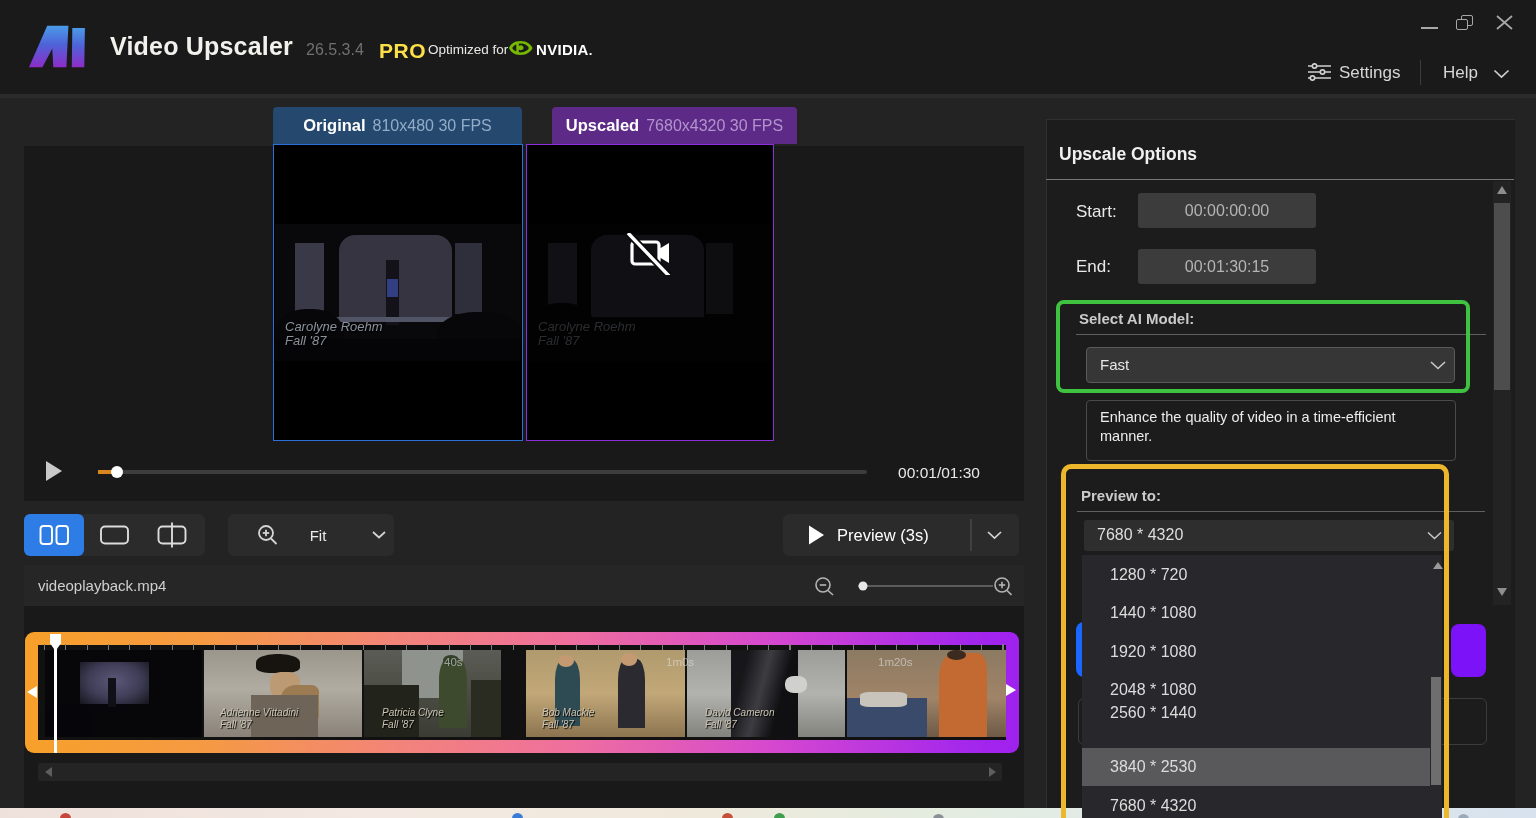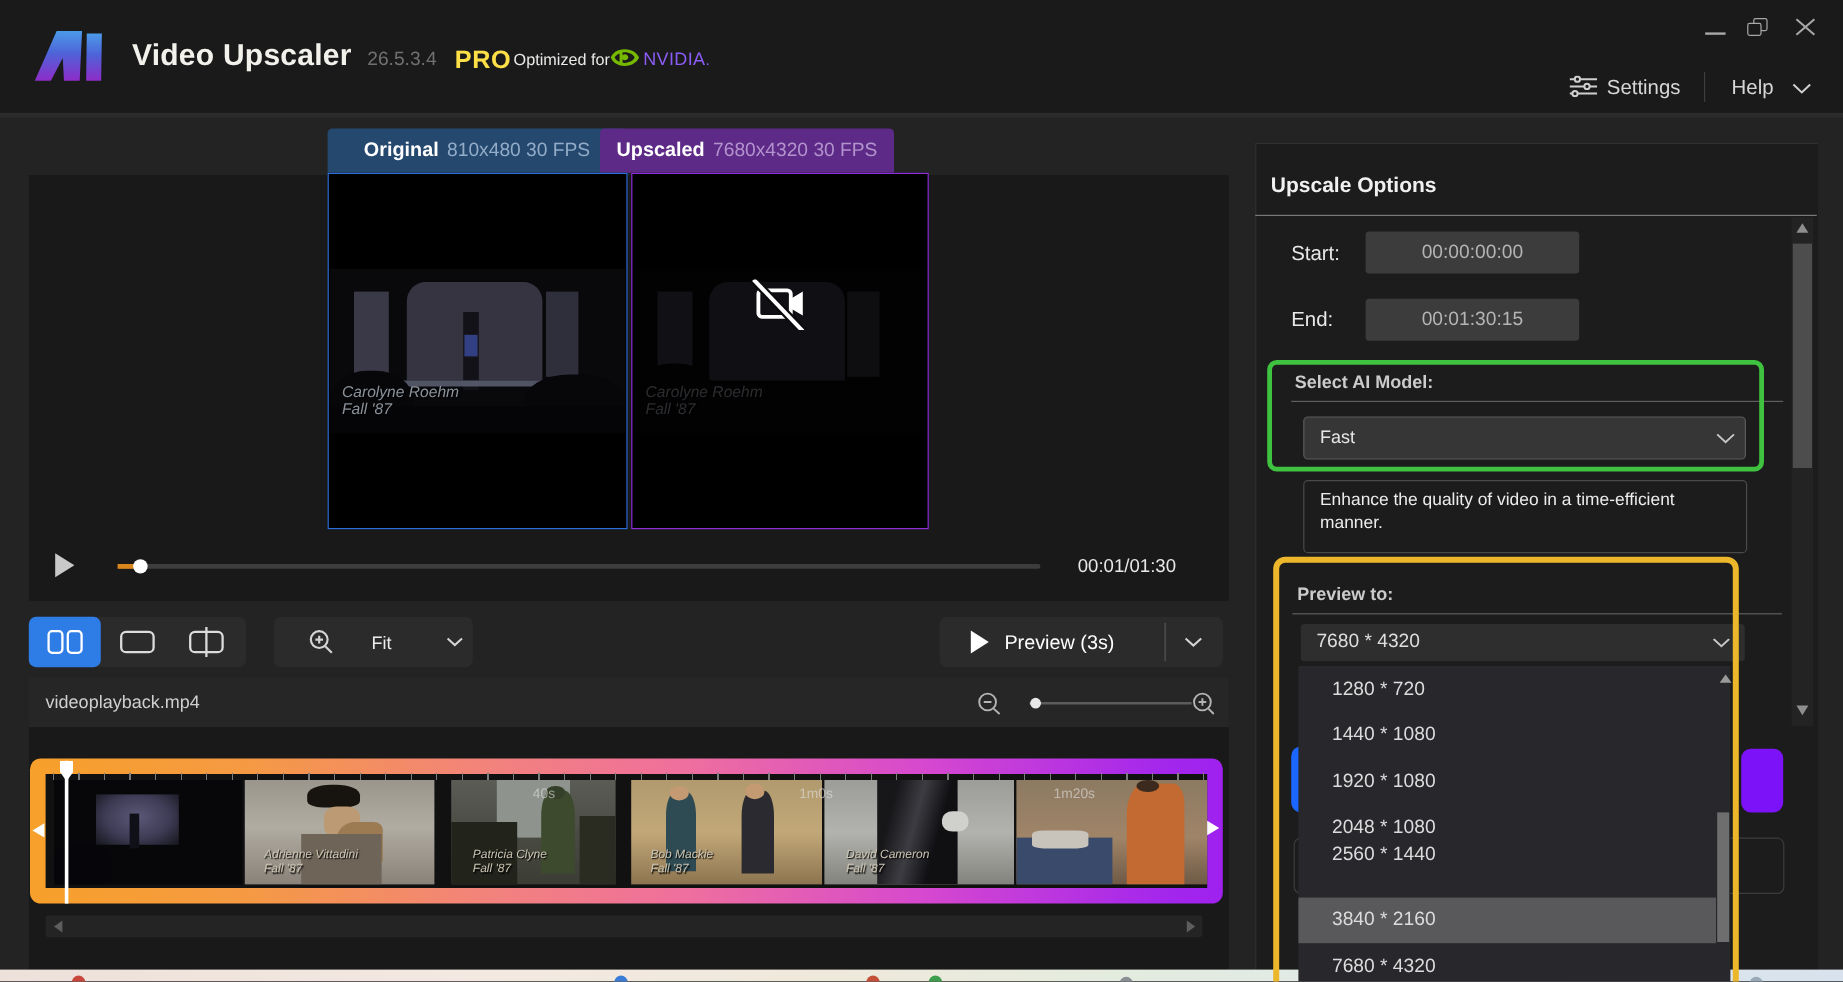--- a/index.html
+++ b/index.html
@@ -5,27 +5,27 @@
 html,body{margin:0;padding:0}
 body{width:1536px;height:818px;overflow:hidden;position:relative;background:#232323;font-family:"Liberation Sans",sans-serif}
 .abs{position:absolute}
 
 #titlebar{left:0;top:0;width:1536px;height:94px;background:#1a1a1a}
 #tbsep{left:0;top:94px;width:1536px;height:4px;background:#2b2b2b}
 .ttl{color:#f2f1ec;font-size:25px;font-weight:bold;letter-spacing:.2px}
 .ver{color:#707070;font-size:16px}
 .pro{color:#fde047;font-size:21px;font-weight:bold;letter-spacing:.5px}
 .optf{color:#e9e9e7;font-size:13.5px}
-.nvt{color:#8b5cf6;font-size:15px;font-weight:normal;letter-spacing:.3px}
+.nvt{color:#ffffff;font-size:15px;font-weight:bold;letter-spacing:.3px}
 .tbright{color:#d6d6d6;font-size:17px}
 
 #vidarea{left:24px;top:146px;width:1000px;height:355px;background:#191919}
 .tab{top:107px;height:37px;border-radius:4px 4px 0 0;display:flex;align-items:center;justify-content:center;font-size:16px}
 #tabO{left:273px;width:249px;background:#25486f}
-#tabU{left:500px;width:245px;background:#5d2b87}
+#tabU{left:552px;width:245px;background:#5d2b87}
 .tabb{font-weight:bold;color:#fff;font-size:16.5px}
 .box{top:144px;height:295px;background:#000}
 #boxO{left:273px;width:248px;border:1.5px solid #2c6fd9}
 #boxU{left:526px;width:246px;border:1.5px solid #8c2fd9}
 .vframe{position:absolute;left:1px;right:1px;top:79px;height:137px;background:#0b0b0e;filter:brightness(.82)}
 
 #play{left:46px;top:461px;width:0;height:0;border-left:16px solid #c9c9c9;border-top:10px solid transparent;border-bottom:10px solid transparent}
 #track{left:98px;top:470px;width:769px;height:4px;background:#3d3d3d;border-radius:2px}
 #trackon{left:98px;top:470px;width:19px;height:4px;background:#d9861c}
 #thumbp{left:111px;top:466px;width:12px;height:12px;border-radius:50%;background:#fff}
@@ -230,21 +230,21 @@
  <div style="position:absolute;left:40%;top:32%;width:5%;height:34%;background:#101018"></div>
  <div style="position:absolute;left:0;top:62%;width:30%;height:38%;background:#05050a;border-radius:40% 40% 0 0"></div>
 </div>
 <div class="thm" style="left:204px;width:158px;background:linear-gradient(180deg,#9a968c,#b0aca2 45%,#8a8278 100%)">
  <div style="position:absolute;left:33%;top:5%;width:28%;height:22%;background:#17140f;border-radius:45% 45% 30% 30%"></div>
  <div style="position:absolute;left:42%;top:25%;width:19%;height:30%;background:#bb9a74;border-radius:35%"></div>
  <div style="position:absolute;left:49%;top:40%;width:24%;height:38%;background:#9c7a52;border-radius:40% 20% 0 0"></div>
  <div style="position:absolute;left:30%;top:52%;width:42%;height:48%;background:#6e6458"></div>
  <div class="cap" style="left:16px;top:57px">Adrienne Vittadini<br>Fall '87</div>
 </div>
-<div class="thm" style="left:376px;width:137px;background:linear-gradient(180deg,#5a5c55,#3b3d34)">
+<div class="thm" style="left:364px;width:137px;background:linear-gradient(180deg,#5a5c55,#3b3d34)">
  <div style="position:absolute;left:28%;top:0;width:44%;height:55%;background:#8f938e"></div>
  <div style="position:absolute;left:55%;top:10%;width:20%;height:80%;background:#3d4a2e;border-radius:30% 30% 0 0"></div>
  <div style="position:absolute;left:58%;top:6%;width:11%;height:12%;background:#35402a;border-radius:50%"></div>
  <div style="position:absolute;left:0;top:40%;width:40%;height:60%;background:#22241c"></div>
  <div style="position:absolute;left:78%;top:35%;width:22%;height:65%;background:#2a2c22"></div>
  <div class="cap" style="left:18px;top:57px">Patricia Clyne<br>Fall '87</div>
 </div>
 <div class="thm" style="left:526px;width:159px;background:linear-gradient(180deg,#b09a6e,#c2a878 50%,#8c7450)">
  <div style="position:absolute;left:18%;top:12%;width:16%;height:75%;background:#2e4a52;border-radius:30% 30% 0 0"></div>
  <div style="position:absolute;left:20%;top:6%;width:10%;height:14%;background:#c49a72;border-radius:50%"></div>
@@ -312,21 +312,21 @@
       <path d="M1 .5 l6.5 6 l6.5 -6" fill="none" stroke="#c8c8c8" stroke-width="1.5"></path>
     </svg>
   </div>
 <div class="abs" id="dlist">
   <div id="dsel"></div>
   <div class="ditem" style="top:11px">1280 * 720</div>
   <div class="ditem" style="top:49px">1440 * 1080</div>
   <div class="ditem" style="top:88px">1920 * 1080</div>
   <div class="ditem" style="top:126px">2048 * 1080</div>
   <div class="ditem" style="top:149px">2560 * 1440</div>
-  <div class="ditem" style="top:203px">3840 * 2160</div>
+  <div class="ditem" style="top:203px">3840 * 2530</div>
   <div class="ditem" style="top:242px">7680 * 4320</div>
 </div>
 <div class="abs" style="left:1430px;top:555px;width:12px;height:275px;background:#28282c;z-index:5"></div>
 <div class="abs sarr" style="left:1433px;top:562px;z-index:6;border-bottom:7px solid #9a9a9a;border-left:5px solid transparent;border-right:5px solid transparent"></div>
 <div class="abs" id="psb"></div>
 <div class="abs sarr" style="left:1497px;top:186px;border-bottom:8px solid #8e8e8e;border-left:5.5px solid transparent;border-right:5.5px solid transparent"></div>
 <div class="abs sarr" style="left:1497px;top:588px;border-top:8px solid #8e8e8e;border-left:5.5px solid transparent;border-right:5.5px solid transparent"></div>
 <div class="abs" id="psbthumb"></div>
 <div class="abs" id="lsbthumb"></div>
 

